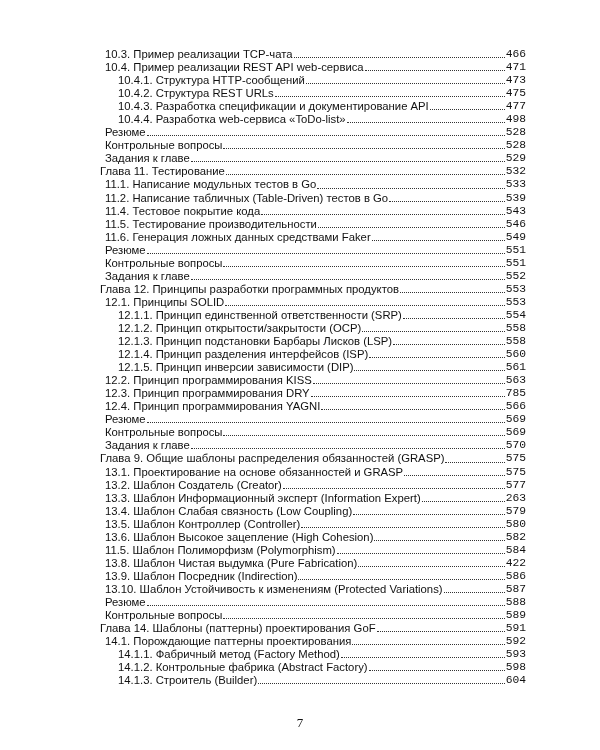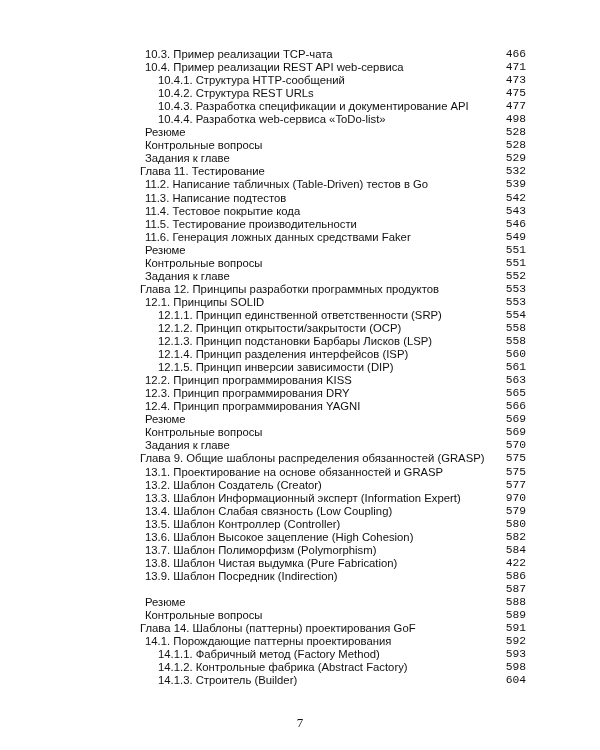--- a/index.html
+++ b/index.html
@@ -4,22 +4,22 @@
 <style>
   html, body { margin:0; padding:0; }
   body {
     width:600px; height:750px; background:#ffffff; position:relative; overflow:hidden;
     font-family: "Liberation Sans", sans-serif; color:#111;
   }
   .toc {
     position:absolute; left:92px; top:48px; width:434px;
   }
   .row {
-    display:flex; align-items:flex-start; height:13.05px; line-height:13.05px;
-    font-size:11.3px; white-space:nowrap; overflow:hidden;margin-left:40px;
+    display:flex; align-items:flex-end; height:13.05px; line-height:13.05px;
+    font-size:11.3px; white-space:nowrap; overflow:hidden;
   }
   .row.l0 { padding-left:8px; }
   .row.l1 { padding-left:13px; }
   .row.l2 { padding-left:26px; }
   .row .title { flex:0 0 auto; }
   .row .leader {
     flex:1 1 auto; overflow:hidden; margin:0 1px;
     border-bottom:1.3px dotted #333; position:relative; top:-3px; height:0;
   }
   .row .page { flex:0 0 auto; text-align:right;font-family:Liberation Mono, monospace; }
@@ -76,30 +76,30 @@
       <span class="title">Задания к главе</span>
       <span class="leader"></span>
       <span class="page">529</span>
     </div>
     <div class="row l0">
       <span class="title">Глава 11. Тестирование</span>
       <span class="leader"></span>
       <span class="page">532</span>
     </div>
     <div class="row l1">
+      <span class="title">11.1. Написание модульных тестов в Go</span>
+      <span class="leader"></span>
+      <span class="page">533</span>
+    </div>
+    <div class="row l1">
       <span class="title">11.2. Написание табличных (Table-Driven) тестов в Go</span>
       <span class="leader"></span>
       <span class="page">539</span>
     </div>
     <div class="row l1">
-      <span class="title">11.3. Написание подтестов</span>
-      <span class="leader"></span>
-      <span class="page">542</span>
-    </div>
-    <div class="row l1">
       <span class="title">11.4. Тестовое покрытие кода</span>
       <span class="leader"></span>
       <span class="page">543</span>
     </div>
     <div class="row l1">
       <span class="title">11.5. Тестирование производительности</span>
       <span class="leader"></span>
       <span class="page">546</span>
     </div>
     <div class="row l1">
@@ -158,21 +158,21 @@
       <span class="page">561</span>
     </div>
     <div class="row l1">
       <span class="title">12.2. Принцип программирования KISS</span>
       <span class="leader"></span>
       <span class="page">563</span>
     </div>
     <div class="row l1">
       <span class="title">12.3. Принцип программирования DRY</span>
       <span class="leader"></span>
-      <span class="page">565</span>
+      <span class="page">785</span>
     </div>
     <div class="row l1">
       <span class="title">12.4. Принцип программирования YAGNI</span>
       <span class="leader"></span>
       <span class="page">566</span>
     </div>
     <div class="row l1">
       <span class="title">Резюме</span>
       <span class="leader"></span>
       <span class="page">569</span>
@@ -198,53 +198,54 @@
       <span class="page">575</span>
     </div>
     <div class="row l1">
       <span class="title">13.2. Шаблон Создатель (Creator)</span>
       <span class="leader"></span>
       <span class="page">577</span>
     </div>
     <div class="row l1">
       <span class="title">13.3. Шаблон Информационный эксперт (Information Expert)</span>
       <span class="leader"></span>
-      <span class="page">970</span>
+      <span class="page">263</span>
     </div>
     <div class="row l1">
       <span class="title">13.4. Шаблон Слабая связность (Low Coupling)</span>
       <span class="leader"></span>
       <span class="page">579</span>
     </div>
     <div class="row l1">
       <span class="title">13.5. Шаблон Контроллер (Controller)</span>
       <span class="leader"></span>
       <span class="page">580</span>
     </div>
     <div class="row l1">
       <span class="title">13.6. Шаблон Высокое зацепление (High Cohesion)</span>
       <span class="leader"></span>
       <span class="page">582</span>
     </div>
     <div class="row l1">
-      <span class="title">13.7. Шаблон Полиморфизм (Polymorphism)</span>
+      <span class="title">11.5. Шаблон Полиморфизм (Polymorphism)</span>
       <span class="leader"></span>
       <span class="page">584</span>
     </div>
     <div class="row l1">
       <span class="title">13.8. Шаблон Чистая выдумка (Pure Fabrication)</span>
       <span class="leader"></span>
       <span class="page">422</span>
     </div>
     <div class="row l1">
       <span class="title">13.9. Шаблон Посредник (Indirection)</span>
       <span class="leader"></span>
       <span class="page">586</span>
     </div>
     <div class="row l1">
+      <span class="title">13.10. Шаблон Устойчивость к изменениям (Protected Variations)</span>
       <span class="leader"></span>
       <span class="page">587</span>
     </div>
     <div class="row l1">
       <span class="title">Резюме</span>
       <span class="leader"></span>
       <span class="page">588</span>
     </div>
     <div class="row l1">
       <span class="title">Контрольные вопросы</span>

